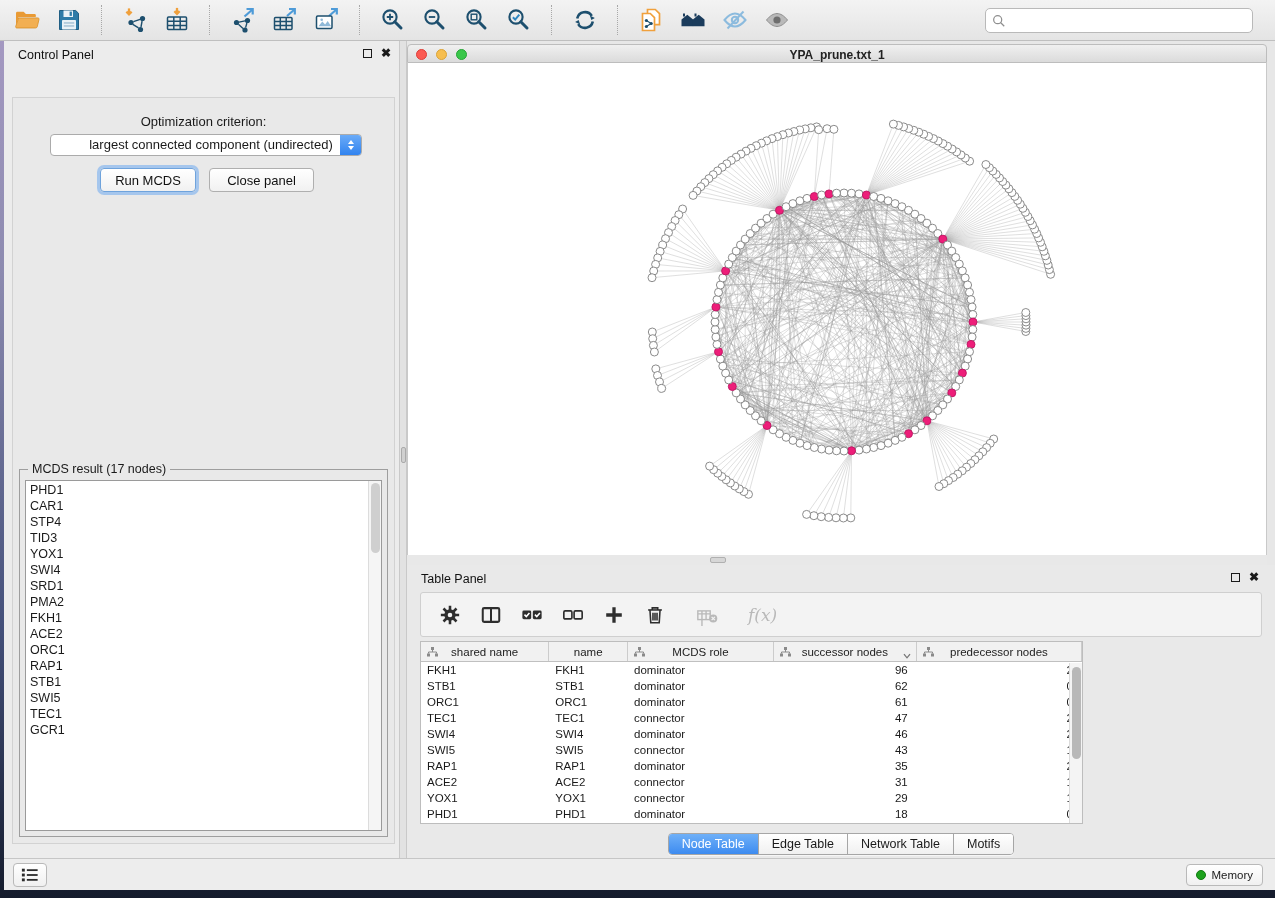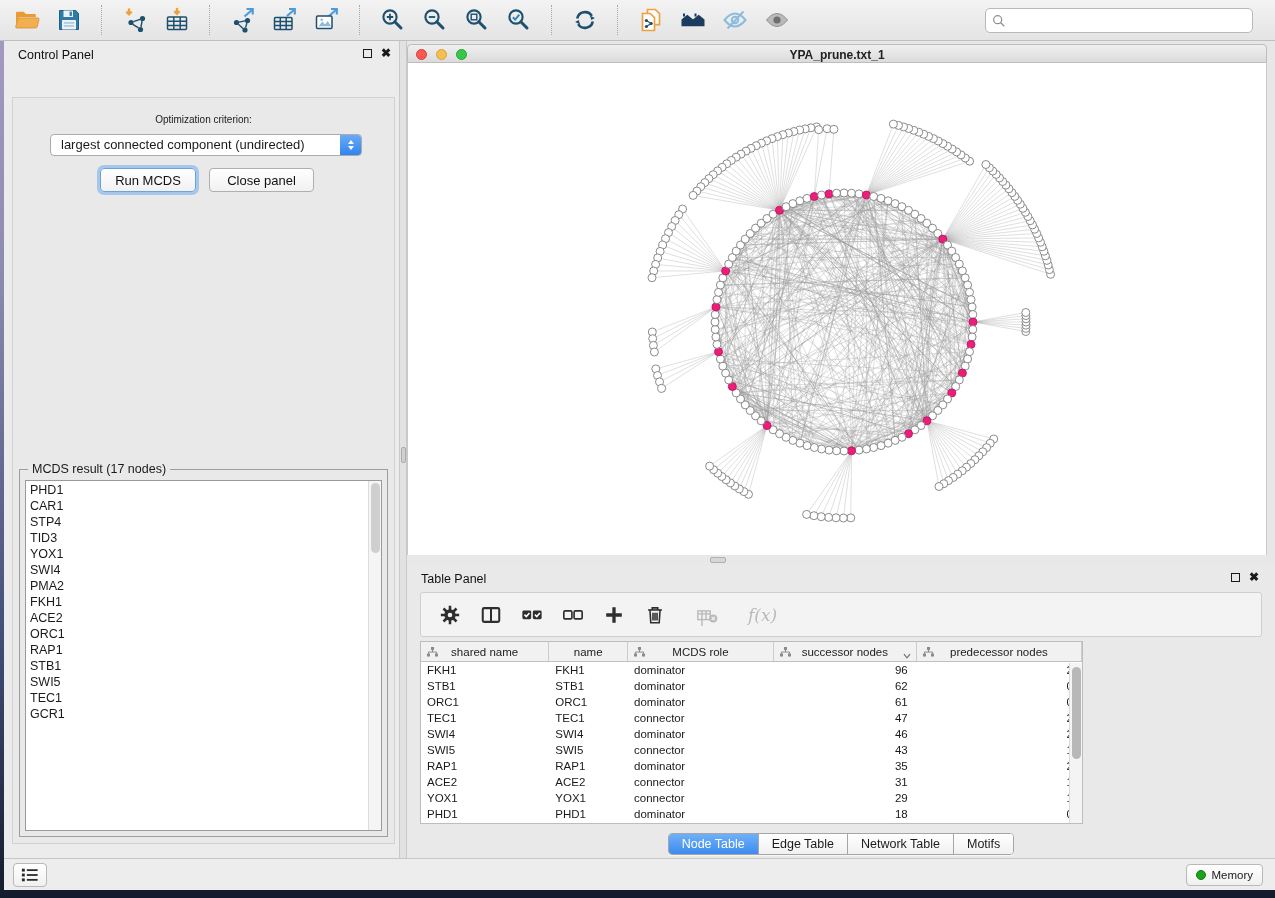--- a/index.html
+++ b/index.html
@@ -29,23 +29,23 @@
   .win-icons { position:absolute; right:8px; top:7px; display:flex; gap:9px; align-items:center; }
   .float-box { width:9px; height:9px; border:1.5px solid #1a1a1a; display:inline-block; background:transparent; }
   .close-x { font-size:12px; font-weight:bold; color:#1a1a1a; line-height:10px; }
   .seg-row { position:absolute; top:74px; left:0; right:0; display:flex; justify-content:center; }
   .seg { display:inline-flex; border:1px solid #a6a6a6; border-radius:4px; overflow:hidden; background:#fff;
     box-shadow:0 1px 0 rgba(255,255,255,.6); }
   .seg .tab { padding:3px 13px; font-size:12.5px; border-left:1px solid #a6a6a6; background:linear-gradient(#ffffff,#f0f0f0); cursor:default; }
   .seg .tab:first-child { border-left:none; }
   .seg .tab.active { background:linear-gradient(#6fb0f8,#3d8bf0); color:#fff; }
   .cp-inner { position:absolute; left:8px; top:56px; width:383px; height:747px; background:#e9e9e9; border:1px solid #d2d2d2; }
-  .opt-label { position:absolute; top:16px; left:0; right:0; text-align:center; font-size:10px; }
+  .opt-label { position:absolute; top:16px; left:0; right:0; text-align:center; font-size:13px; }
   .select { position:absolute; left:37px; top:36px; width:312px; height:22px; background:#fff;
-    border:1px solid #ababab; border-radius:4px; font-size:13px; line-height:20px; padding-left:10px; }
+    border:1px solid #ababab; border-radius:4px; font-size:13px; line-height:20px; padding-left:10px;text-align:center; }
   .stepper { position:absolute; right:0px; top:0px; width:21px; height:20px; border-radius:0 3px 3px 0;
     background:linear-gradient(#6aabf8,#3183ef); display:flex; flex-direction:column; align-items:center; justify-content:center; gap:2px; }
   .tri-up { width:0;height:0;border-left:3.5px solid transparent;border-right:3.5px solid transparent;border-bottom:4.5px solid #fff; }
   .tri-down { width:0;height:0;border-left:3.5px solid transparent;border-right:3.5px solid transparent;border-top:4.5px solid #fff; }
   .btn { position:absolute; top:70px; height:24px; background:linear-gradient(#ffffff,#f1f1f1);
     border:1px solid #afafaf; border-radius:4px; font-size:13px; font-family:"Liberation Sans",sans-serif; color:#111; }
   .btn-run { left:87px; width:96px; box-shadow:0 0 0 3px rgba(110,170,240,.55); border-color:#6fa3dc; }
   .btn-close { left:196px; width:105px; }
   .fieldset { position:absolute; left:6px; top:371px; width:369px; height:368px; border:1px solid #9e9e9e; }
   .legend { position:absolute; top:-8px; left:8px; background:#e9e9e9; padding:0 4px; font-size:12.5px; }
@@ -312,20 +312,21 @@
     <div class="fieldset">
       <span class="legend">MCDS result (17 nodes)</span>
       <div class="listbox">
         <div class="list-items" id="mcds-list">
             <div class="list-item">PHD1</div>
             <div class="list-item">CAR1</div>
             <div class="list-item">STP4</div>
             <div class="list-item">TID3</div>
             <div class="list-item">YOX1</div>
             <div class="list-item">SWI4</div>
+            <div class="list-item">SRD1</div>
             <div class="list-item">PMA2</div>
             <div class="list-item">FKH1</div>
             <div class="list-item">ACE2</div>
             <div class="list-item">ORC1</div>
             <div class="list-item">RAP1</div>
             <div class="list-item">STB1</div>
             <div class="list-item">SWI5</div>
             <div class="list-item">TEC1</div>
             <div class="list-item">GCR1</div>
           </div>

